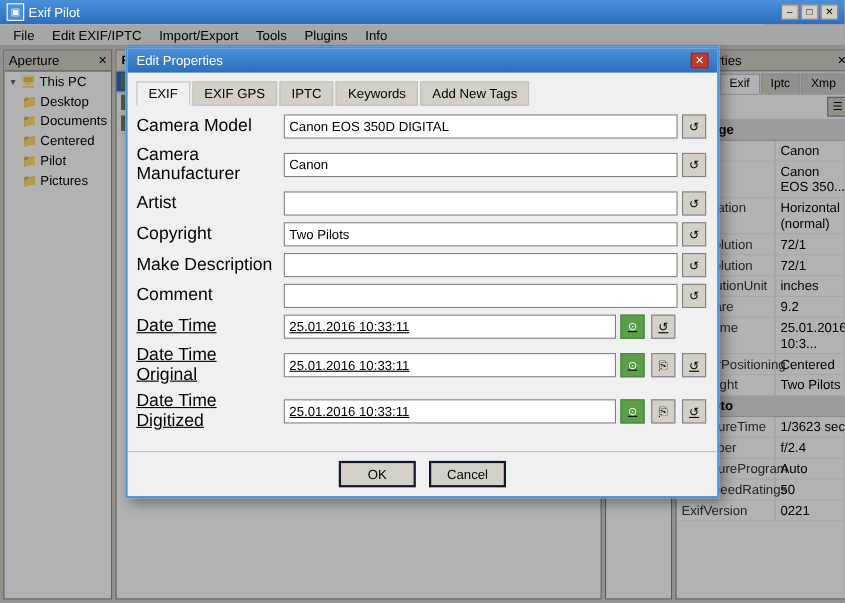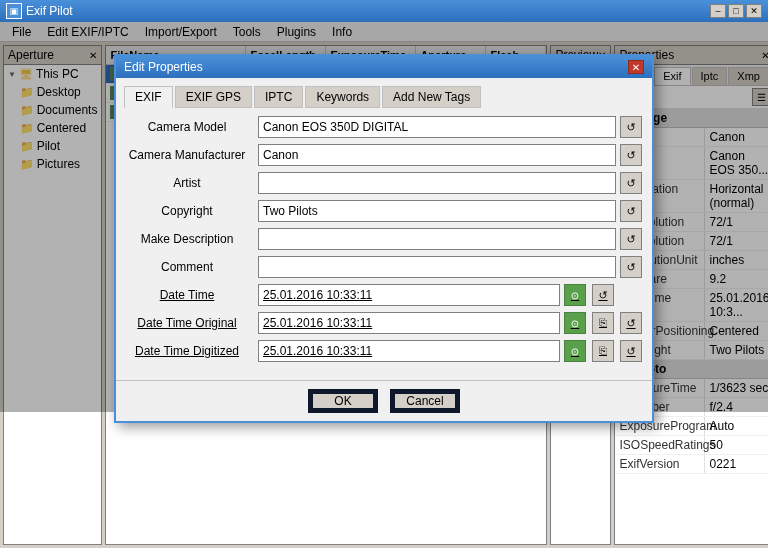--- a/index.html
+++ b/index.html
@@ -133,26 +133,26 @@
     .props-row { display: grid; grid-template-columns: 90px 1fr; border-bottom: 1px solid #f0f0f0; font-size: 11px; }
     .props-key { padding: 2px 4px; color: #333; border-right: 1px solid #e0e0e0; }
     .props-val { padding: 2px 4px; color: #000; }
     
     
     .modal-overlay {
       position: fixed;
       top: 22px;
       left: 0;
       width: 768px;
-      height: 390px;
+      height: 526px;
       background: rgba(0,0,0,0.3);
       display: flex;
       align-items: flex-start;
       justify-content: center;
-      padding-top: 32px;
+      padding-top: 20px;
       z-index: 100;
     }
     
     
     .dialog {
       background: #f0f0f0;
       border: 2px solid #4a90d9;
       width: 540px;
       box-shadow: 4px 4px 12px rgba(0,0,0,0.4);
     }
@@ -194,21 +194,21 @@
       display: grid;
       grid-template-columns: 130px 1fr 24px;
       align-items: center;
       margin-bottom: 6px;
       gap: 4px;
     }
     .form-row.datetime {
       grid-template-columns: 130px 1fr 24px 24px 24px;
       text-decoration: underline;
     }
-    .form-label { text-align: center; font-size: 12px; padding-right: 4px; }
+    .form-label { text-align: left; font-size: 16px; padding-right: 4px; }
     .form-input {
       height: 22px;
       border: 1px solid #808080;
       background: white;
       padding: 2px 4px;
       font-size: 12px;
       width: 100%;
     }
     .form-reset-btn {
       width: 22px; height: 22px;
@@ -236,21 +236,21 @@
     .dialog-footer {
       display: flex;
       justify-content: center;
       gap: 12px;
       padding: 8px;
       border-top: 1px solid #c0c0c0;
       margin-top: 4px;
     }
     .dialog-btn {
       width: 70px; height: 24px;
-      border: 5px solid #0f172a;
+      border: 2px solid #0f172a;
       background: #d4d0c8;
       cursor: pointer;
       font-size: 12px;
       display: flex; align-items: center; justify-content: center;
     }
     
     .expand-icon { font-size: 9px; margin-right: 2px; }
   </style>
 </head>
 <body>

